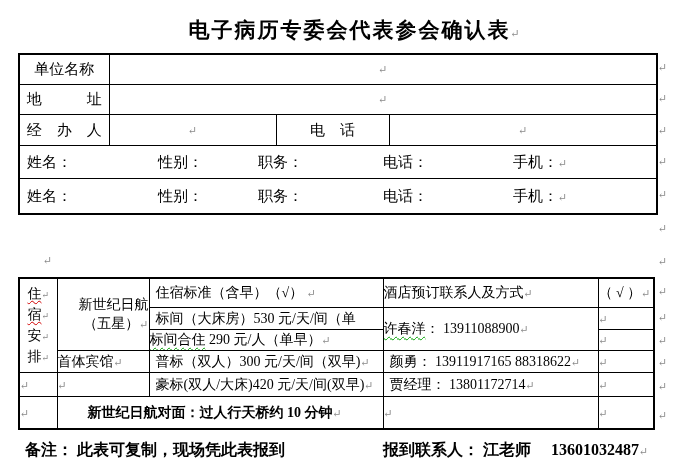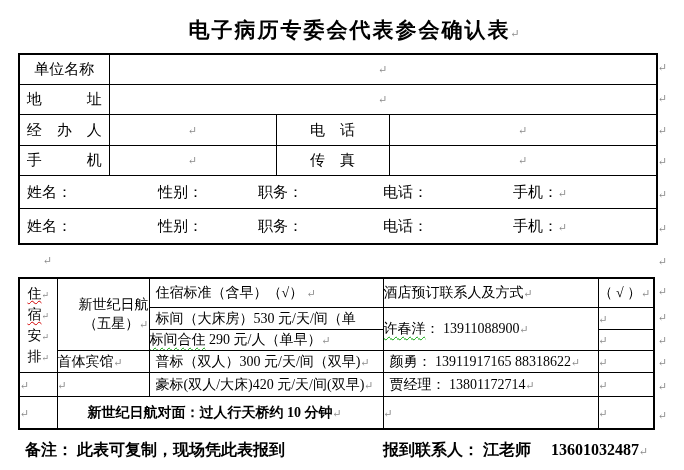--- a/index.html
+++ b/index.html
@@ -90,30 +90,20 @@
     <tr class="r3">
       <td class="lbl">经　办　人</td>
       <td class="fill">
             <span class="pmark-center">↵</span>
           </td>
       <td class="lbl">电　话</td>
       <td class="fill">
             <span class="pmark-center">↵</span>
           </td>
     </tr>
-    <tr class="r4">
-      <td class="lbl">手　　　机</td>
-      <td class="fill">
-            <span class="pmark-center">↵</span>
-          </td>
-      <td class="lbl">传　真</td>
-      <td class="fill">
-            <span class="pmark-center">↵</span>
-          </td>
-    </tr>
     <tr class="r5">
       <td class="name-row" colspan="4"><span class="fld">姓名：</span><span class="fld">性别：</span><span class="fld">职务：</span><span class="fld">电话：</span><span class="fld">手机：</span><span class="pmark">↵</span></td>
     </tr>
     <tr class="r6">
       <td class="name-row" colspan="4"><span class="fld">姓名：</span><span class="fld">性别：</span><span class="fld">职务：</span><span class="fld">电话：</span><span class="fld">手机：</span><span class="pmark">↵</span></td>
     </tr>
   </tbody>
     </table>
 
   <span class="between-mark">↵</span>

